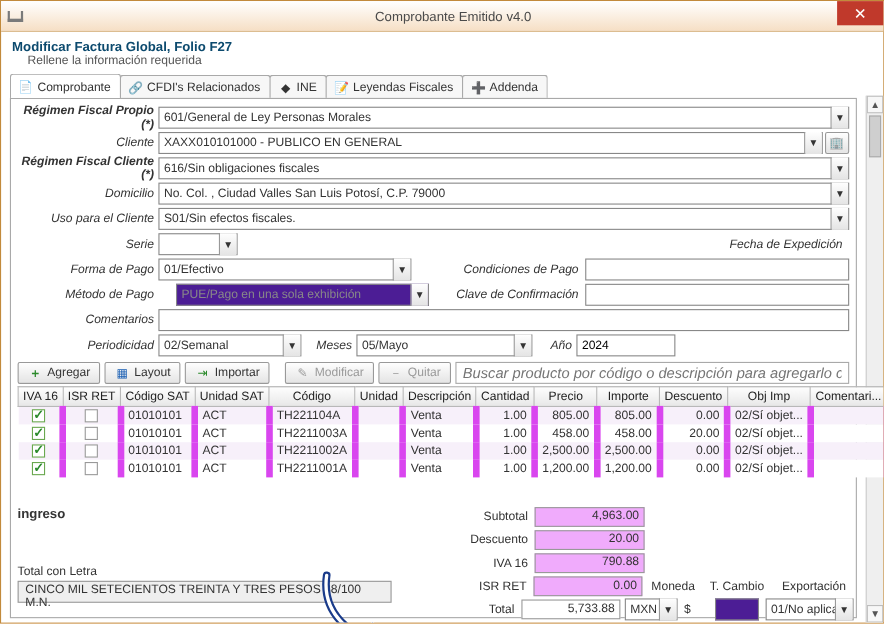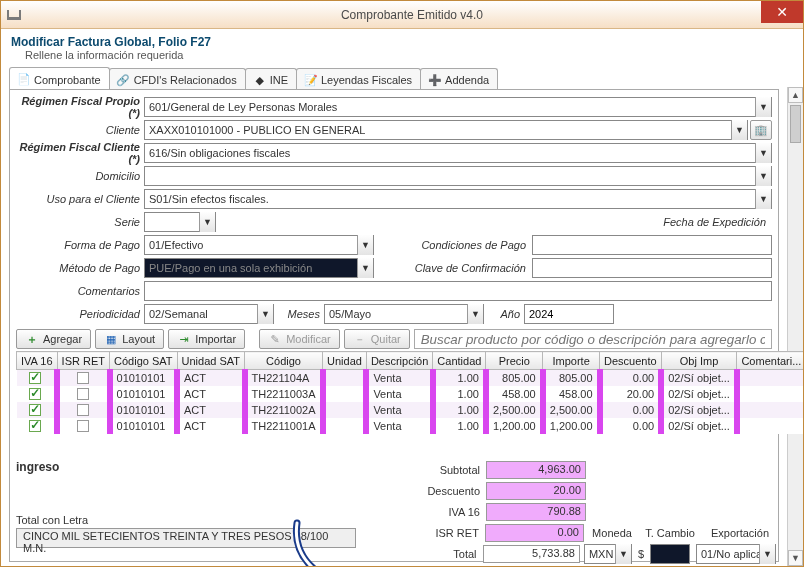--- a/index.html
+++ b/index.html
@@ -20,21 +20,21 @@
   .tabbody { border: 1px solid #a9a9a9; background: #fff; padding: 6px 6px 0; height: calc(100% - 22px); position: relative; }
   .vscroll { position: absolute; right: 0; top: 22px; width: 16px; bottom: 0; background: #efefef; border-left: 1px solid #ccc; }
   .vscroll .btn { height: 16px; background: #f7f7f7; border: 1px solid #bdbdbd; display: flex; align-items: center; justify-content: center; font-size: 9px; color: #555; }
   .vscroll .thumb { position: absolute; top: 18px; left: 2px; right: 2px; height: 38px; background: #cfcfcf; border: 1px solid #aaa; }
   .formrow { display: flex; align-items: center; height: 22px; margin-bottom: 1px; }
   .lbl { width: 128px; text-align: right; padding-right: 4px; color: #333; font-style: italic; }
   .lbl.bold { font-weight: bold; }
   .combo, .txt { height: 20px; border: 1px solid #888; background: #fff; font-size: 11px; padding: 1px 4px; }
   .combo { display: flex; align-items: center; position: relative; }
   .combo .dd { position: absolute; right: 0; top: -1px; bottom: -1px; width: 16px; border-left: 1px solid #999; background: linear-gradient(#fefefe,#e4e4e4); display: flex; align-items: center; justify-content: center; color: #333; font-size: 9px; }
-  .readonly { background: #0f172a; color: #888; }
+  .readonly { background: #4c1d95; color: #888; margin-left: 16px; }
   .iconbtn { height: 20px; border: 1px solid #999; background: linear-gradient(#fefefe,#e4e4e4); padding: 0 8px; display: inline-flex; align-items: center; gap: 4px; border-radius: 2px; font-size: 11px; cursor: default; }
   .iconbtn.disabled { color: #9a9a9a; }
   .toolbar { display: flex; align-items: center; gap: 4px; margin-top: 4px; }
   .toolbar .search { flex: 1; height: 20px; border: 1px solid #a9a9a9; font-style: italic; color: #999; padding: 1px 6px; }
   table.grid { width: 100%; border-collapse: collapse; margin-top: 2px; font-size: 11px; }
   table.grid th { background: linear-gradient(#fdfdfd,#e7e7e7); border: 1px solid #b8b8b8; padding: 2px 4px; font-weight: normal; color: #222; height: 18px; white-space: nowrap; }
   table.grid td { border-right: 6px solid #d946ef; padding: 1px 4px; height: 16px; white-space: nowrap; }
   table.grid tr.odd td { background: #f7f0fa; }
   table.grid tr.even td { background: #fff; }
   .chk { display:inline-block; width:12px; height:12px; border:1px solid #6aa84f; background:#fff; position:relative; vertical-align:middle; }
@@ -124,20 +124,21 @@
           <div class="lbl bold">Régimen Fiscal Cliente (*)</div>
         <div class="combo" style="flex:1">
             <span>616/Sin obligaciones fiscales</span>
             <div class="dd">▼</div>
           </div>
         </div>
 
       <div class="formrow">
           <div class="lbl">Domicilio</div>
         <div class="combo" style="flex:1">
+            <span>No.  Col. , Ciudad Valles San Luis Potosí, C.P. 79000</span>
             <div class="dd">▼</div>
           </div>
         </div>
 
       <div class="formrow">
           <div class="lbl">Uso para el Cliente</div>
         <div class="combo" style="flex:1">
             <span>S01/Sin efectos fiscales.</span>
             <div class="dd">▼</div>
           </div>

